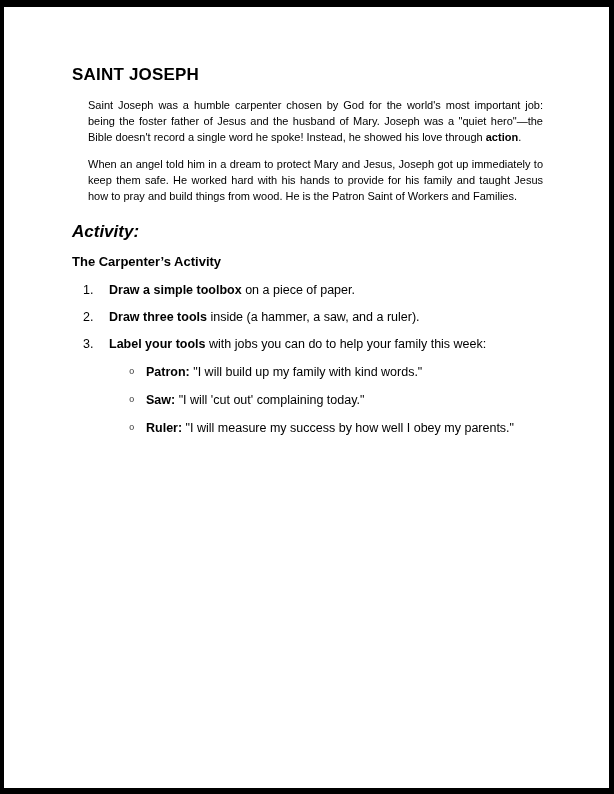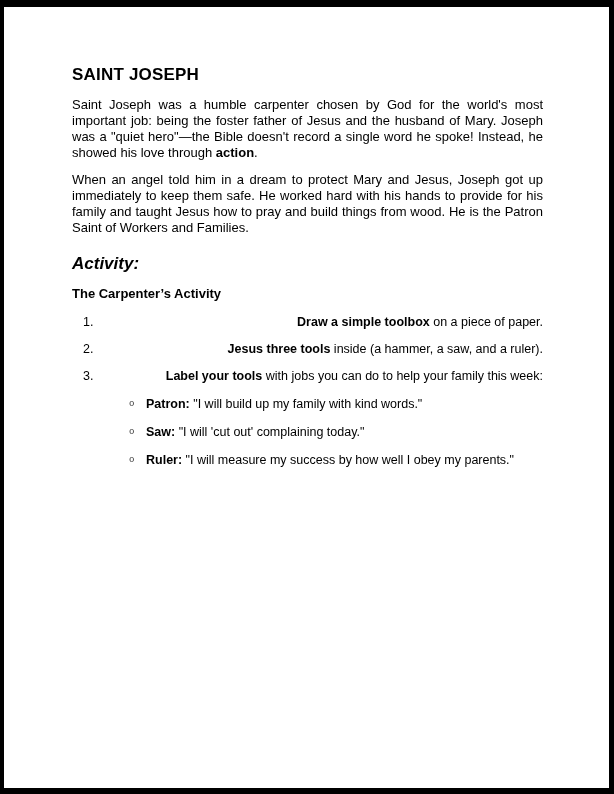--- a/index.html
+++ b/index.html
@@ -27,24 +27,24 @@
     color: #000000;
   }
   .page-title {
     font-size: 17px;
     font-weight: bold;
     line-height: 20px;
     margin: 0 0 12px 0;
     letter-spacing: 0.2px;
   }
   p.body-par {
-    font-size: 13px;
+    font-size: 11px;
     line-height: 16px;
     text-align: justify;
-    margin: 0 0 11px 0;
+    margin: 0 0 11px 16px;
   }
   .activity-heading {
     font-size: 17px;
     font-weight: bold;
     font-style: italic;
     line-height: 23px;
     margin: 16px 0 11px 0;
   }
   .toolbox-heading {
     font-size: 13px;
@@ -62,21 +62,21 @@
   .step {
     display: flex;
     margin: 0 0 11px 11px;
     font-size: 12.5px;
     line-height: 16px;
   }
   .step .num {
     width: 26px;
     flex: 0 0 26px;
   }
-  .step .txt { flex: 1; text-align: right; }
+  .step .txt { flex: 1; }
   .tools { margin: 12px 0 0 0; }
   .tool {
     display: flex;
     margin: 0 0 12px 57px;
     font-size: 12.5px;
     line-height: 16px;
   }
   .tool .marker {
     width: 17px;
     flex: 0 0 17px;
@@ -106,21 +106,21 @@
 
 
 
     <div class="steps">
       <div class="step">
         <span class="num">1.</span>
         <span class="txt"><b>Draw a simple toolbox</b><span> on a piece of paper.</span></span>
       </div>
       <div class="step">
         <span class="num">2.</span>
-        <span class="txt"><b>Jesus three tools</b><span> inside (a hammer, a saw, and a ruler).</span></span>
+        <span class="txt"><b>Draw three tools</b><span> inside (a hammer, a saw, and a ruler).</span></span>
       </div>
       <div class="step">
         <span class="num">3.</span>
         <span class="txt"><b>Label your tools</b><span> with jobs you can do to help your family this week:</span></span>
       </div>
     </div>
 
     <div class="tools">
       <div class="tool">
         <span class="marker">o</span>

